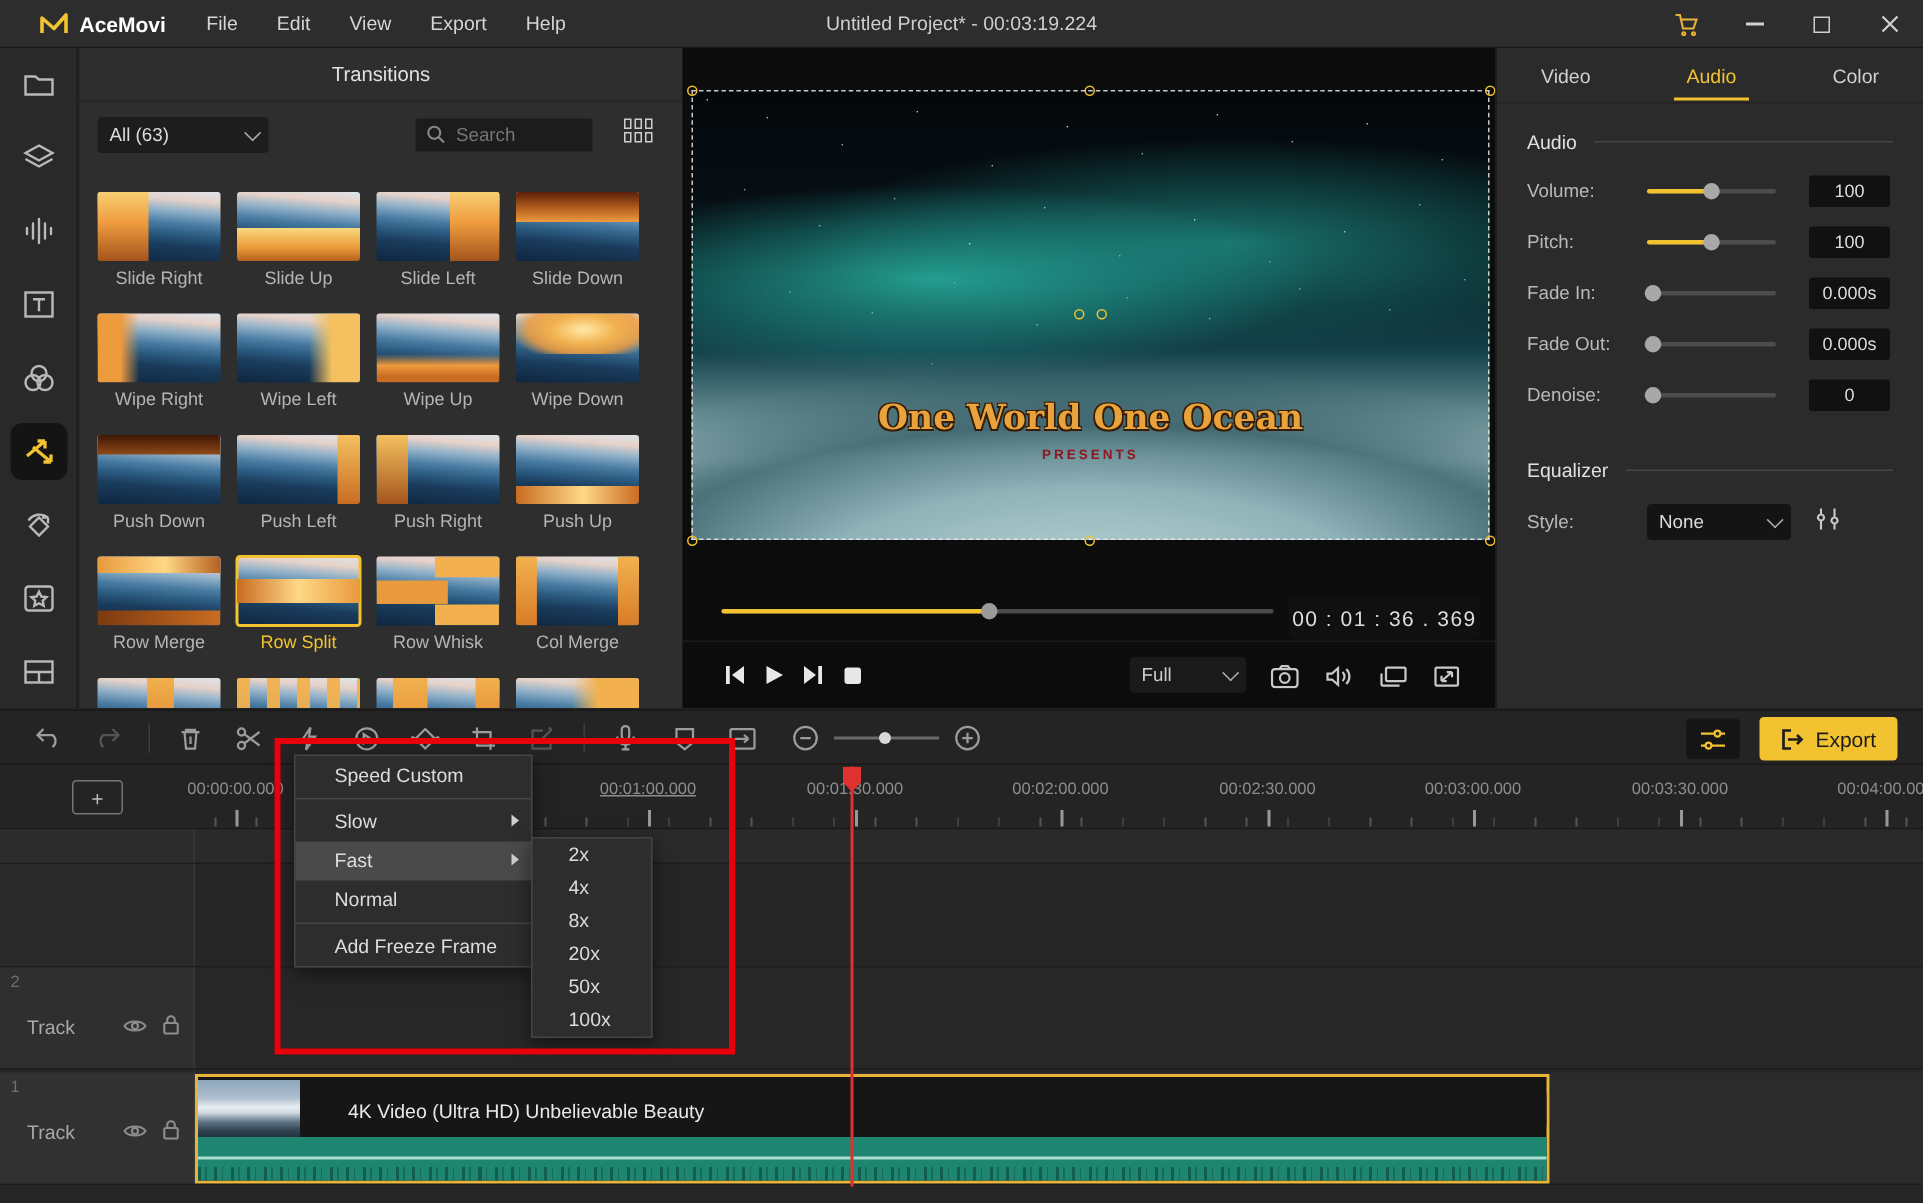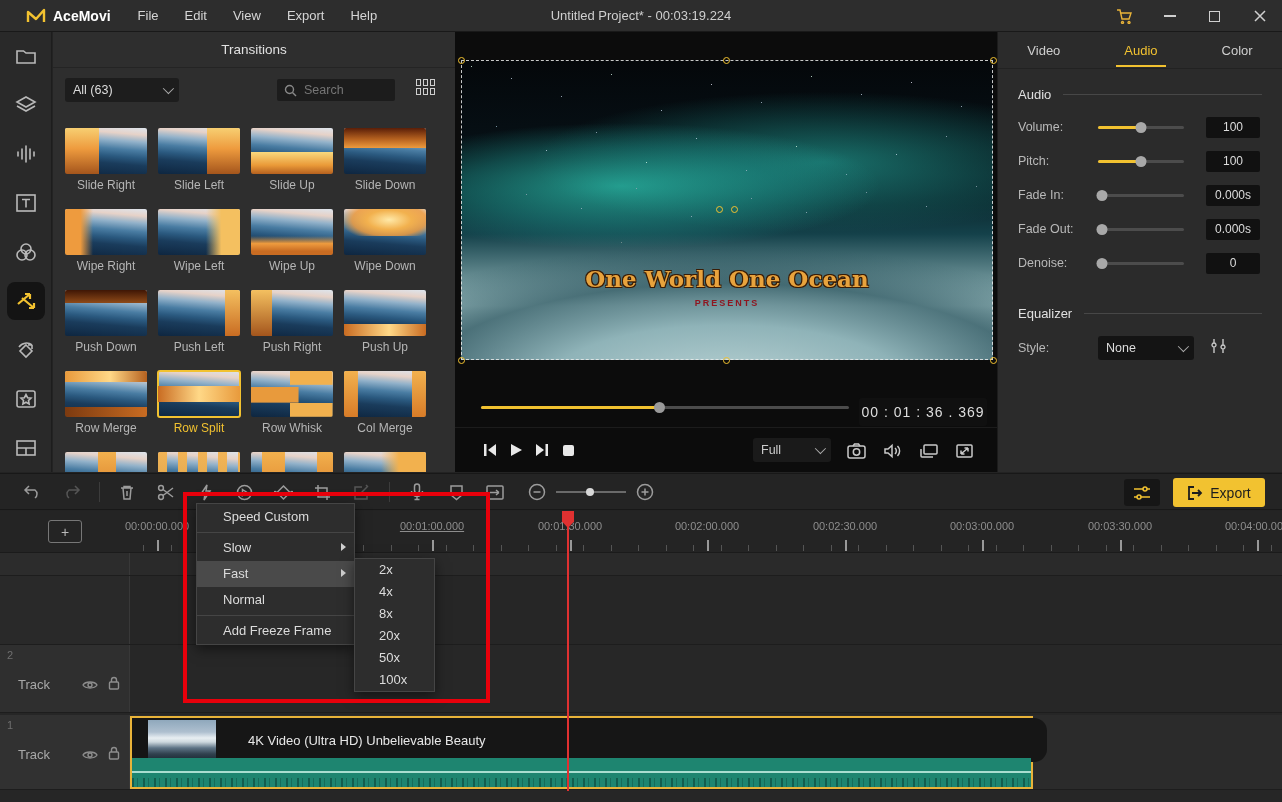--- a/index.html
+++ b/index.html
@@ -173,21 +173,21 @@
   .tick-major { position:absolute; bottom:1px; width:1.5px; height:11px; background:#999; }
   .t-row { position:absolute; left:0; width:1282px; border-bottom:1px solid #1d1d1d; }
   .track-head { position:absolute; left:0; top:0; bottom:0; width:130px; background:#2f2f2f; border-right:1px solid #383838; }
   .track-num { position:absolute; left:7px; top:4px; color:#6f6f6f; font-size:11px; }
   .track-name { position:absolute; left:18px; top:32px; color:#a8a8a8; font-size:13px; }
   .track-eye { position:absolute; left:82px; top:32px; }
   .track-lock { position:absolute; left:108px; top:31px; }
   .track-head svg { stroke:#8d8d8d; fill:none; stroke-width:1.4; }
 
   #clip { position:absolute; left:130px; top:205px; width:903px; height:73px; border:2px solid #e8b339; background:#151515; }
-  #clip-top { position:absolute; left:16px; top:0; width:100%; height:44px; background:#161616; display:flex; align-items:center;border-radius:13px; }
+  #clip-top { position:absolute; left:0; top:0; width:100%; height:44px; background:#161616; display:flex; align-items:center;border-radius:13px; }
   #clip-thumb { width:68px; height:40px; flex:0 0 68px;
     background:linear-gradient(180deg,#8fa8bc 0%,#aebfcf 30%,#e8eef2 45%,#cdd8de 55%,#5d7385 70%,#30414e 85%,#1d2b35 100%); }
   #clip-title { margin-left:32px; color:#e8e8e8; font-size:13px; white-space:nowrap; }
   #clip-wave { position:absolute; left:0; bottom:0; width:100%; height:29px; background:#1e8570; }
   #clip-wave .wline { position:absolute; left:0; right:0; top:13px; height:2px; background:#a9ddd0; }
   #clip-wave .spikes { position:absolute; left:0; right:0; bottom:0; height:9px;
     background:repeating-linear-gradient(90deg, rgba(10,60,50,.55) 0 2px, rgba(10,60,50,0) 2px 5px, rgba(10,60,50,.35) 5px 6px, rgba(10,60,50,0) 6px 11px); }
 
   #playhead-line { position:absolute; left:567px; top:511px; width:2px; height:280px; background:#e03131; z-index:40; }
   #playhead-head { position:absolute; left:562px; top:511px; width:12px; height:17px; background:#e03131; z-index:41;
@@ -327,26 +327,26 @@
           <i></i>
         </div>
     </div>
 
     <div id="thumb-grid">
       <div class="tcell">
           <div class="thumb t-slide-right"></div>
           <div class="tlabel">Slide Right</div>
         </div>
       <div class="tcell">
+          <div class="thumb t-slide-up"></div>
+          <div class="tlabel">Slide Up</div>
+        </div>
+      <div class="tcell">
           <div class="thumb t-slide-left"></div>
           <div class="tlabel">Slide Left</div>
-        </div>
-      <div class="tcell">
-          <div class="thumb t-slide-up"></div>
-          <div class="tlabel">Slide Up</div>
         </div>
       <div class="tcell">
           <div class="thumb t-slide-down"></div>
           <div class="tlabel">Slide Down</div>
         </div>
       <div class="tcell">
           <div class="thumb t-wipe-right"></div>
           <div class="tlabel">Wipe Right</div>
         </div>
       <div class="tcell">

